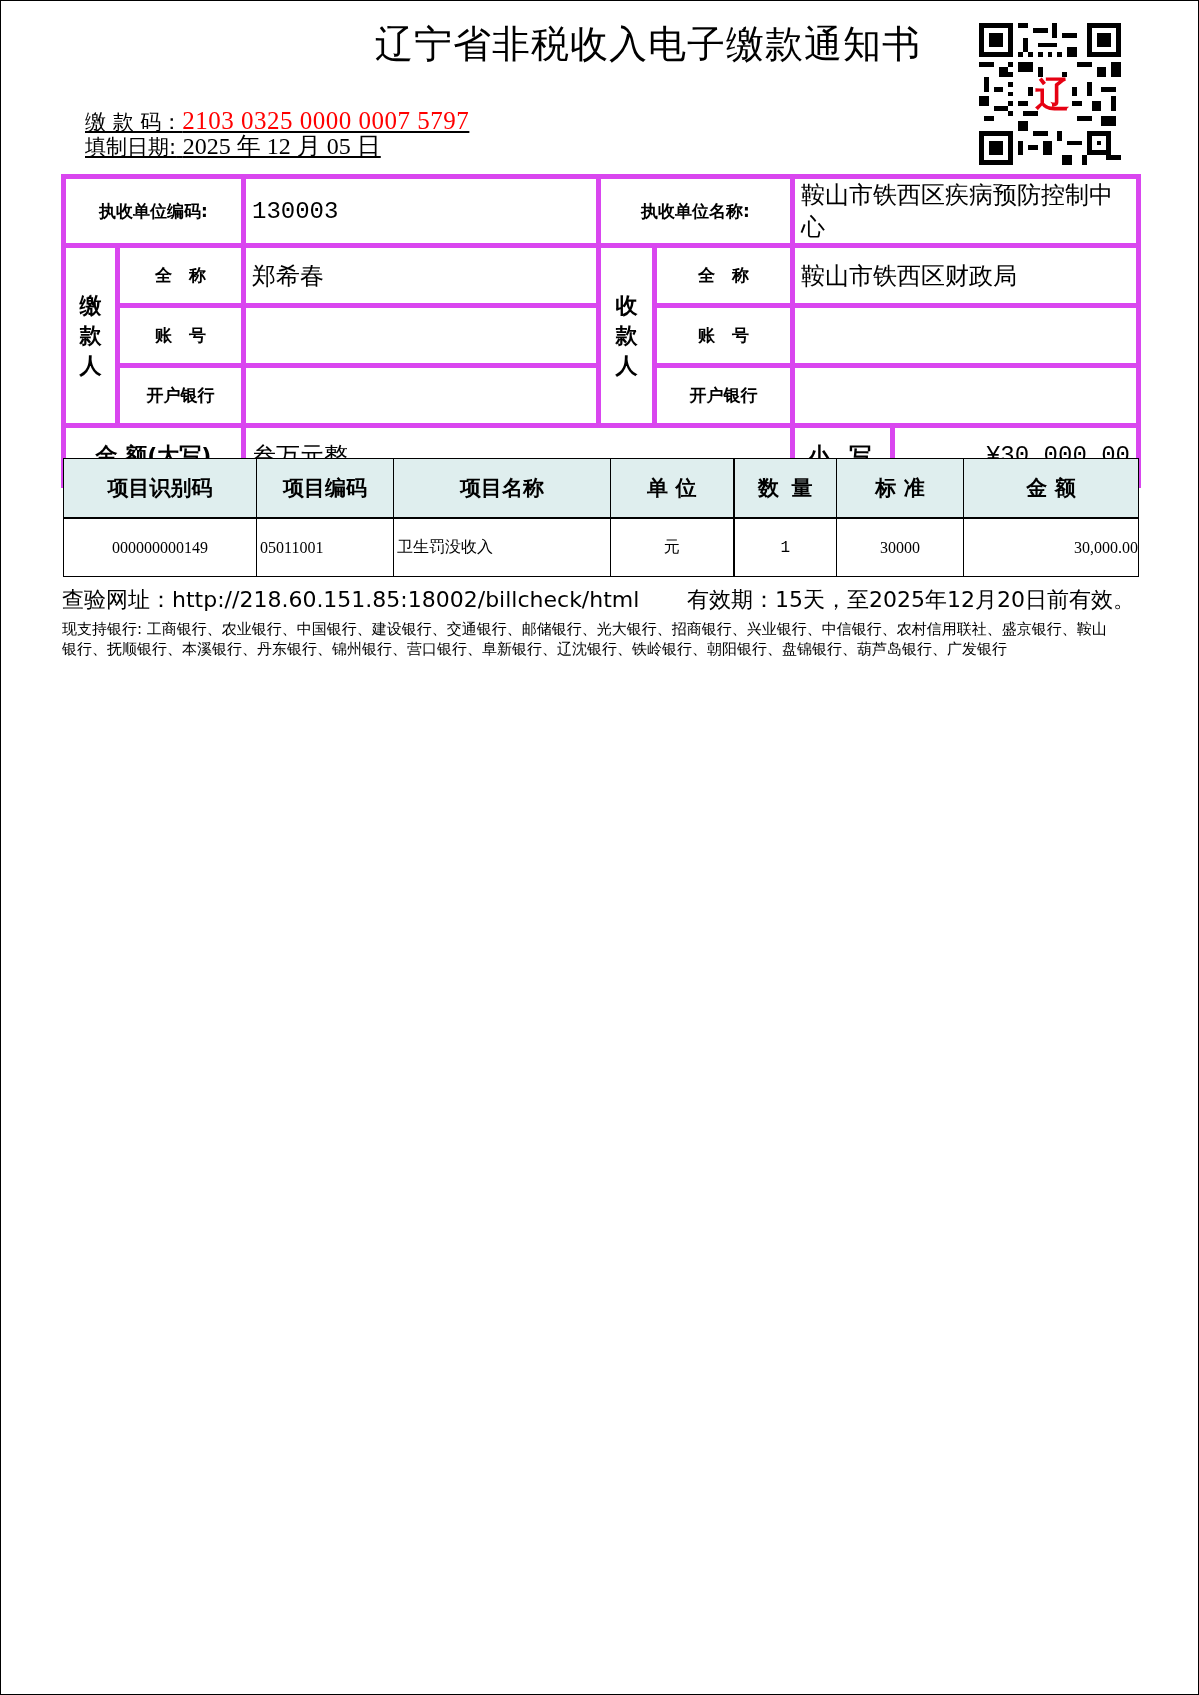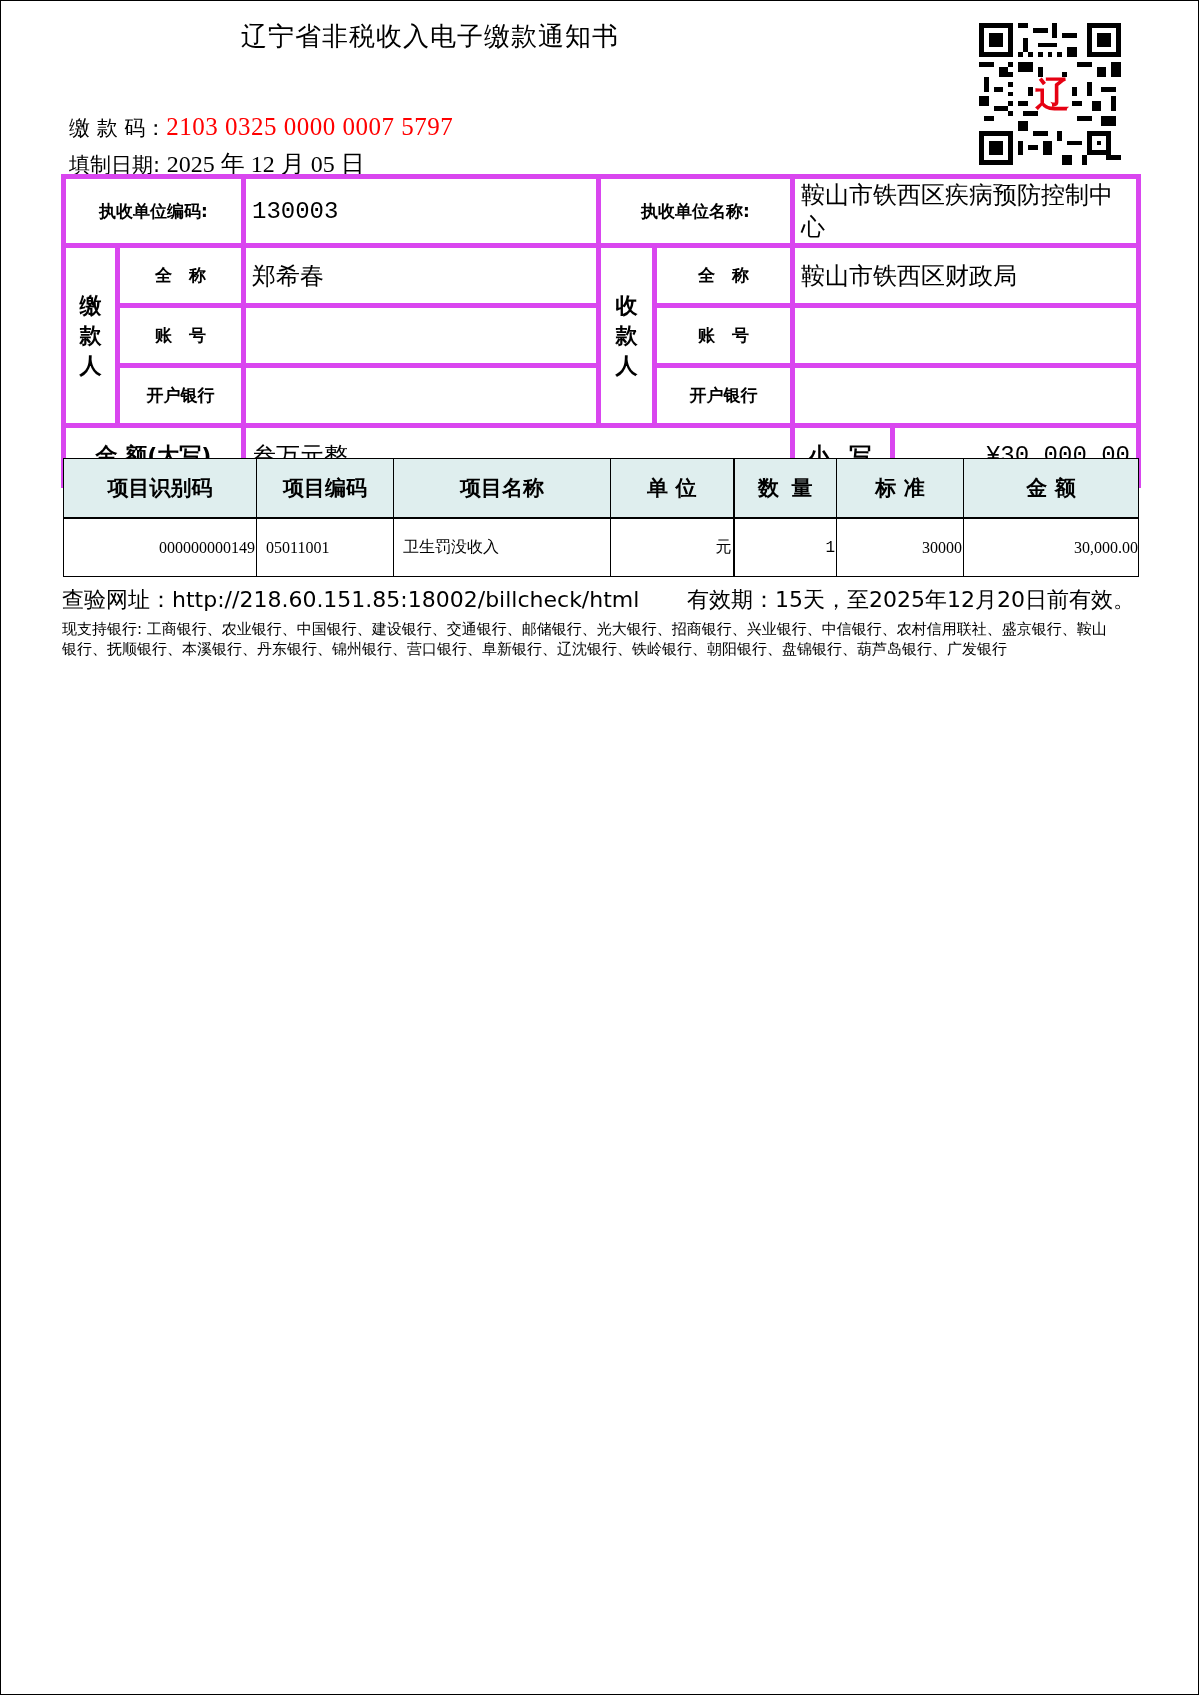--- a/index.html
+++ b/index.html
@@ -1,25 +1,25 @@
 <!DOCTYPE html>
 <html><head>
 <meta charset="utf-8">
 <style>
   html, body { margin: 0; padding: 0; background: #ffffff; }
   body { width: 1199px; height: 1695px; position: relative; overflow: hidden;
          font-family: "DejaVu Sans", "Liberation Sans", sans-serif; color: #000; }
   .page { position: absolute; left: 0; top: 0; width: 1197px; height: 1693px; border: 1px solid #000; }
 
-  .title { position: absolute; left: 240px; width: 680px; top: 18px; text-align: left;
-           font-size: 26px; letter-spacing: 1px; font-family: Liberation Mono, monospace; }
+  .title { position: absolute; left: 240px; width: 680px; top: 18px; text-align: right;
+           font-size: 38px; letter-spacing: 1px; font-family: Liberation Mono, monospace; }
 
   .qr { position: absolute; left: 978px; top: 22px; width: 142px; height: 142px; }
 
-  .meta { position: absolute; left: 68px; top: 108px; font-size: 21px; line-height: 36px; }
+  .meta { position: absolute; left: 84px; top: 108px; font-size: 21px; line-height: 24px; text-decoration: underline; }
   .meta .row { white-space: nowrap; }
   .meta .lbl { font-family: "DejaVu Sans", sans-serif; }
   .meta .code { color: #ff0000; font-family: "Liberation Serif", "DejaVu Serif", serif; font-size: 25px; letter-spacing: 0.5px; }
   .meta .date { font-family: "Liberation Serif", "DejaVu Serif", serif; font-size: 24px; }
 
   
   .info { position: absolute; left: 60px; top: 173px; width: 1075px; border-collapse: collapse; table-layout: fixed; }
   .info td { border: 5px solid #d946ef; font-size: 17px; padding: 0; height: 55px; vertical-align: middle; }
   .info .bold { font-weight: bold; text-align: center; font-family: "DejaVu Sans", sans-serif; }
   .info .val { font-family: Liberation Mono, monospace; font-size: 24px; padding-left: 6px; }
@@ -27,22 +27,22 @@
   .info .thick-r { border-right: 2px solid #000; }
   .info .thick-b { border-bottom: 2px solid #000; }
   .amount-label { font-size: 22px !important; }
   .small-label { font-size: 22px !important; letter-spacing: 6px; }
 
   
   .items { position: absolute; left: 62px; top: 457px; width: 1075px; border-collapse: collapse; table-layout: fixed; }
   .items th { background: #dfeeee; border: 1px solid #000; border-bottom: 2px solid #000; height: 56px;
               font-size: 21px; font-weight: bold; }
   .items td { border: 1px solid #000; height: 55px; font-family: "Liberation Serif", "DejaVu Serif", serif; font-size: 16px; }
-  .items .c { text-align: right; }
-  .items .l { text-align: left; padding-left: 9px; }
+  .items .c { text-align: center; }
+  .items .l { text-align: left; padding-left: 3px; }
   .items .r { text-align: right; padding-right: 0; }
   .items .thick { border-left: 2px solid #000; font-family: Liberation Mono, monospace; }
 
   .footer { position: absolute; left: 61px; top: 584px; width: 1060px; }
   .footer .line1 { font-size: 22px; height: 32px; position: relative; white-space: nowrap; }
   .footer .line1 .valid { position: absolute; left: 625px; top: 0; }
   .footer .banks { font-size: 15px; line-height: 20px; height: 42px; overflow: hidden; width: 1050px; padding-top: 2px; }
 </style>
 </head>
 <body>

